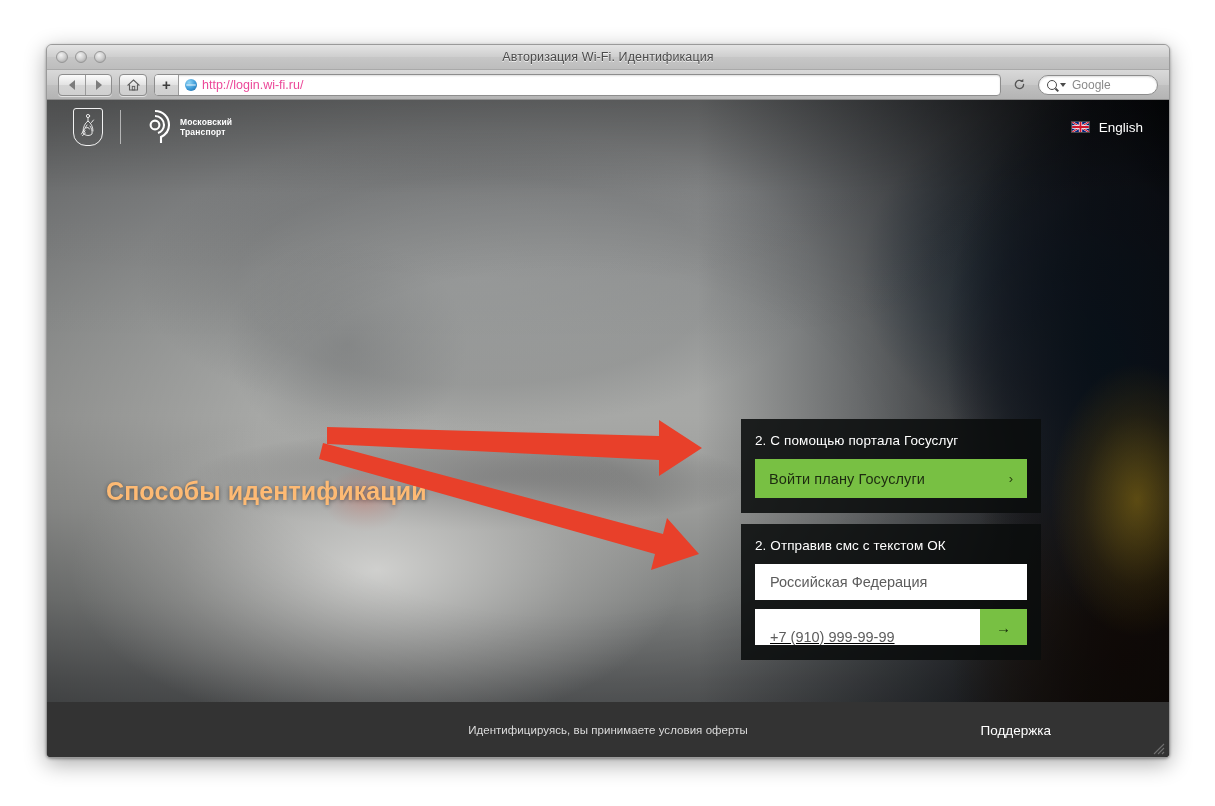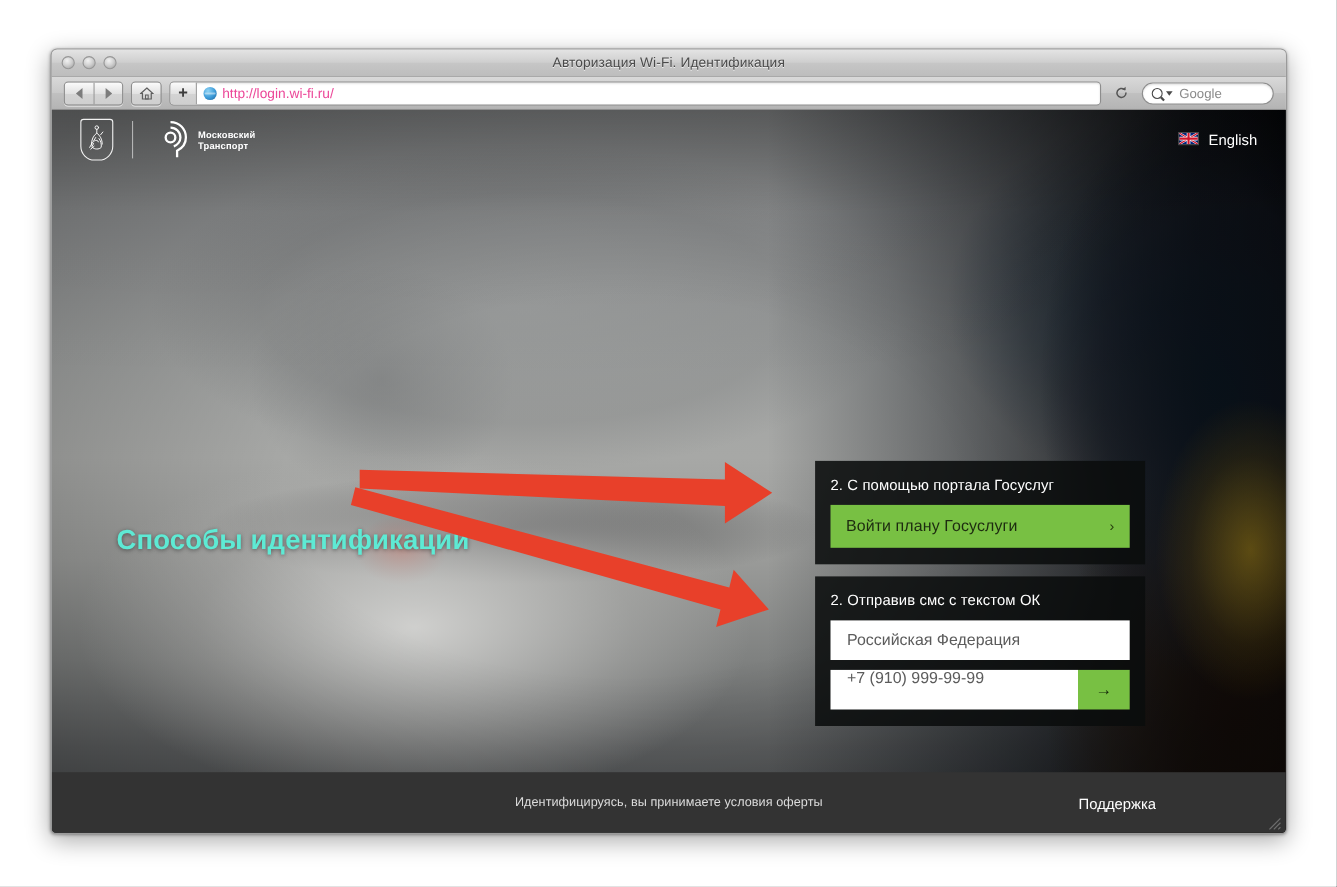--- a/index.html
+++ b/index.html
@@ -258,21 +258,21 @@
     font-size: 8.5px;
     line-height: 1.22;
     color: #ffffff;
     font-weight: bold;
     letter-spacing: 0.15px;
     white-space: pre-line;
   }
   #lang {
     margin-left: auto;
     display: flex;
-    align-items: flex-start;
+    align-items: center;
     gap: 9px;
     cursor: pointer;
   }
   .flag-uk {
     width: 19px; height: 12px;
     display: block;
     border: 0.5px solid rgba(255,255,255,0.25);
     box-sizing: border-box;
   }
   #lang-label {
@@ -280,21 +280,21 @@
     color: #ffffff;
   }
 
   
   #headline {
     position: absolute;
     left: 59px;
     top: 377px;
     font-size: 25px;
     font-weight: bold;
-    color: #5eead4;
+    color: #fdba74;
     letter-spacing: 0.1px;
     text-shadow: 0 1px 4px rgba(0,0,0,0.45);
     white-space: nowrap;
   }
 
   
   #arrows {
     position: absolute;
     left: 0; top: 0;
     width: 100%; height: 100%;
@@ -356,23 +356,24 @@
   }
   #phone-row {
     margin-top: 9px;
     display: flex;
     height: 36px;
   }
   #phone-field {
     flex: 1;
     background: #ffffff;
     display: flex;
-    align-items: flex-start;
+    align-items: flex-end;
     padding: 0 15px;
     box-sizing: border-box;
+    text-decoration: underline;
   }
   #phone-value {
     font-size: 14.5px;
     color: #5c5c5c;
   }
   #phone-submit {
     width: 47px;
     background: #78c043;
     display: flex;
     align-items: center;

